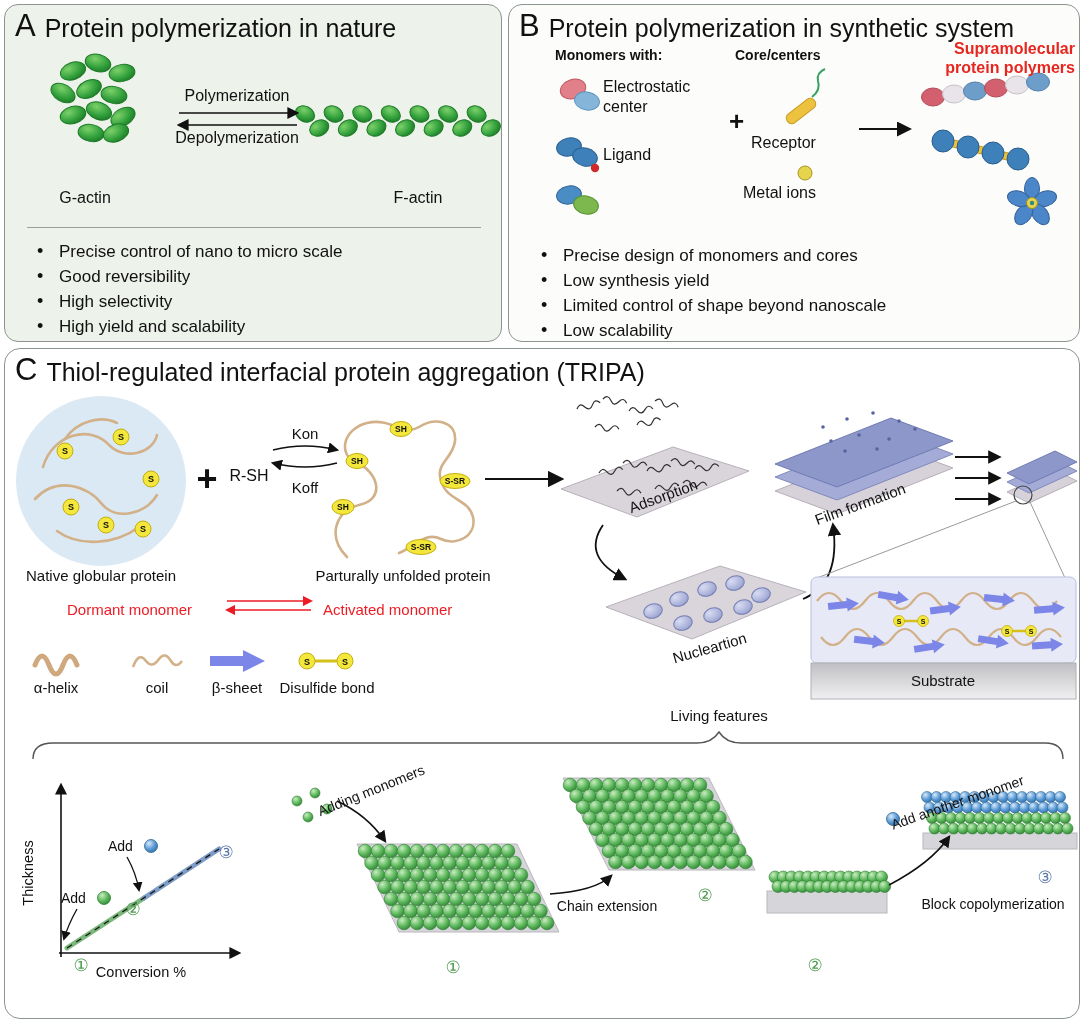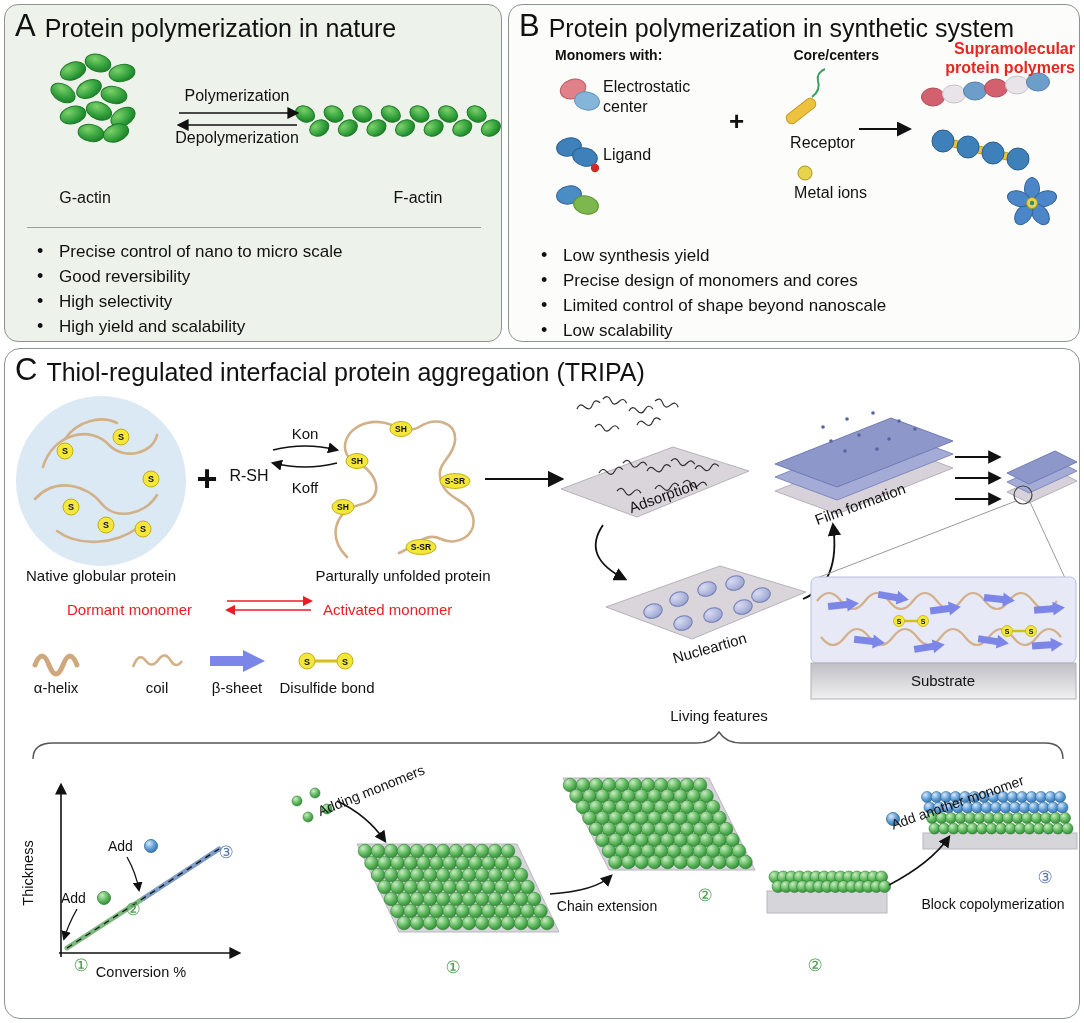--- a/index.html
+++ b/index.html
@@ -18,21 +18,21 @@
   .a-divider{position:absolute;left:22px;right:20px;top:222px;border-top:1.5px solid #9aa19a}
   ul.bullets{position:absolute;left:24px;right:12px;list-style:none;z-index:2}
   ul.bullets li{position:relative;padding-left:30px;font-size:17px;line-height:25px}
   ul.bullets li::before{content:"•";position:absolute;left:8px;font-size:18px}
   .bullets-a{top:234px}
   .bullets-b{top:238px}
   .b-svg,.c-svg{position:absolute;left:0;top:0}
   .b-text{position:absolute;z-index:2;font-size:16px;line-height:20px}
   .b-bold{font-weight:bold;font-size:14px}
   .b-red{color:#e8251f;font-weight:bold;font-size:16px;line-height:19px;text-align:right}
-  .b-center{text-align:right}
+  .b-center{text-align:left}
   .b-plus{font-size:26px;font-weight:bold}
   svg text{font-family:"Liberation Sans",sans-serif;fill:#111}
   .badge{fill:#f4e73b;stroke:#c6ae13;stroke-width:1}
   .bt{font-size:8.5px;font-weight:bold;text-anchor:middle}
   .bt2{font-size:9px;font-weight:bold;text-anchor:middle}
   .stepG{font-size:17px;fill:#4e9a4e;text-anchor:middle}
   .stepB{font-size:17px;fill:#5b79a8;text-anchor:middle}
   .redt{fill:#ed1c24}
 </style>
 </head>
@@ -162,22 +162,22 @@
     </div>
     <div class="b-text b-bold" style="left:46px;top:40px">Monomers with:</div>
     <div class="b-text b-bold b-center" style="left:226px;top:40px;width:144px">Core/centers</div>
     <div class="b-text b-red" style="left:388px;top:34px;width:178px">Supramolecular protein polymers</div>
     <div class="b-text" style="left:94px;top:72px;width:115px">Electrostatic center</div>
     <div class="b-text" style="left:94px;top:140px">Ligand</div>
     <div class="b-text b-plus" style="left:220px;top:106px">+</div>
     <div class="b-text b-center" style="left:242px;top:128px;width:104px">Receptor</div>
     <div class="b-text b-center" style="left:234px;top:178px;width:124px">Metal ions</div>
     <ul class="bullets bullets-b">
+      <li>Precise design of monomers and cores</li>
       <li>Low synthesis yield</li>
-      <li>Precise design of monomers and cores</li>
       <li>Limited control of shape beyond nanoscale</li>
       <li>Low scalability</li>
     </ul>
   </div>
 
   <div class="panel panel-c">
     <svg class="c-svg" width="1076" height="671" viewBox="0 0 1076 671">
       <defs>
         <marker id="mB" viewBox="0 0 10 10" refX="8" refY="5" markerWidth="7.5" markerHeight="7.5" orient="auto">
             <path d="M0,0L10,5L0,10z" fill="#111"></path>

